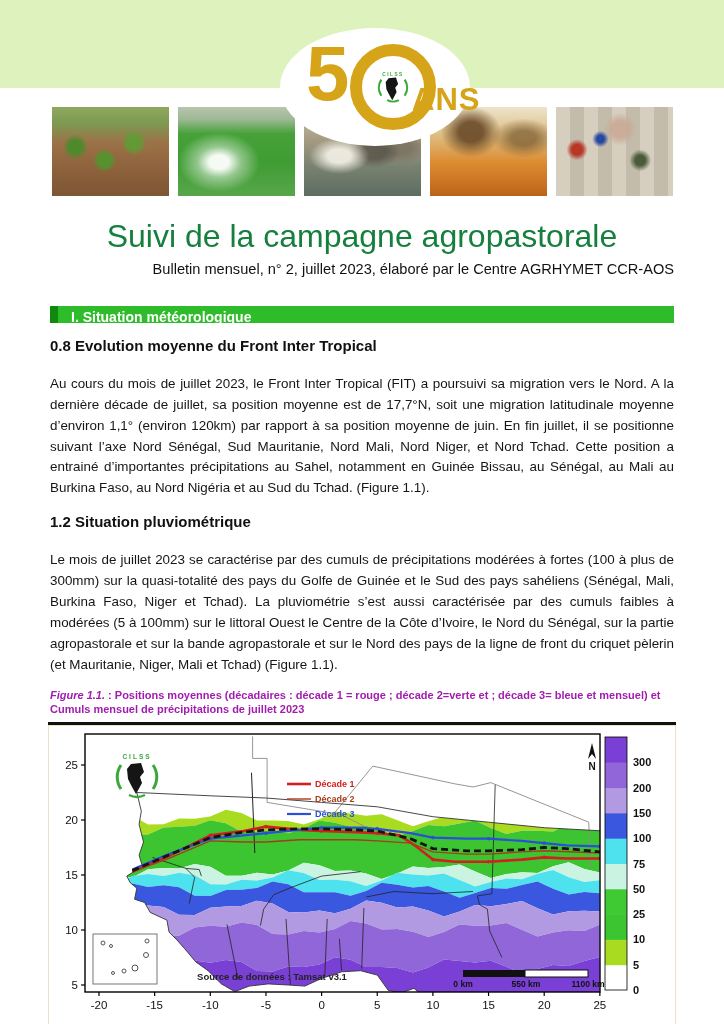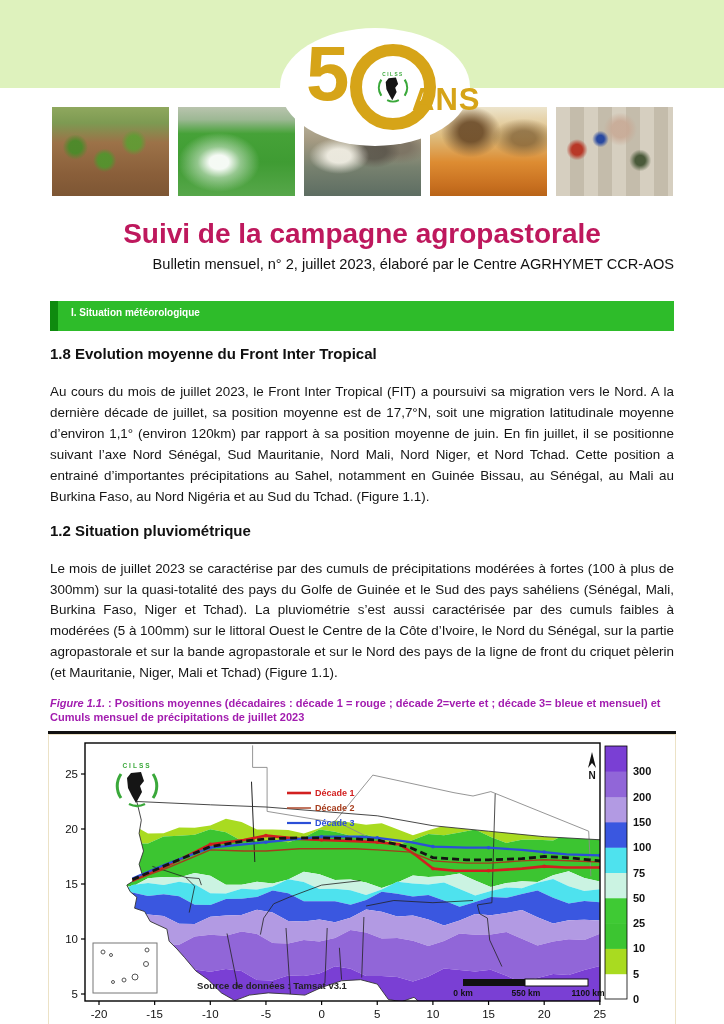--- a/index.html
+++ b/index.html
@@ -30,23 +30,23 @@
     radial-gradient(circle at 72% 60%,#4a5a3a 0 5%,transparent 11%),
     radial-gradient(circle at 55% 25%,rgba(200,170,150,.9) 0 9%,transparent 18%),
     repeating-linear-gradient(90deg,#d6cfc0 0 14px,#c4bcab 14px 28px),
     linear-gradient(180deg,#c0b8a8 0%,#d8d0c0 50%,#b0a898 100%);}
   .logo-ellipse{position:absolute;left:280px;top:28px;width:190px;height:118px;background:#ffffff;border-radius:50%;z-index:2;}
   .logo-5{position:absolute;left:26px;top:6px;font-size:78px;font-weight:bold;color:#d6a418;line-height:1;}
   .logo-ring{position:absolute;left:70px;top:16px;width:62px;height:62px;border:12px solid #d6a418;border-radius:50%;background:#fff;display:flex;align-items:center;justify-content:center;}
   .logo-ans{position:absolute;left:132px;top:54px;font-size:31px;font-weight:bold;color:#d6a418;letter-spacing:1px;text-align:right;}
   .logo-years{position:absolute;left:112px;top:90px;font-size:19px;color:#5aa83c;}
   .title-block{margin:130px 50px 0 50px;text-align:center;position:relative;z-index:3;}
-  .title-line{font-size:28px;font-weight:bold;line-height:1.15;color:#be185d;}
+  .title-line{font-size:32px;font-weight:normal;line-height:1.15;color:#15803d;}
   .subtitle{margin-top:6px;font-size:14.6px;color:#111;text-align:right;}
-  .section-bar{margin:29px 50px 0 50px;height:30px;line-height:23px;background:#2ebc2a;border-left:8px solid #0f8a0f;color:#fff;font-size:10px;font-weight:bold;padding-left:13px;}
+  .section-bar{margin:29px 50px 0 50px;height:17px;line-height:23px;background:#2ebc2a;border-left:8px solid #0f8a0f;color:#fff;font-size:14px;font-weight:bold;padding-left:13px;}
   .h-sub{margin:14px 50px 0 50px;font-size:15px;font-weight:bold;color:#111;}
   .para{margin:20px 50px 0 50px;font-size:13.4px;line-height:1.56;text-align:justify;color:#151515;}
   .caption{margin:12px 50px 0 50px;font-size:11px;line-height:1.3;font-weight:bold;color:#a21caf;}
   .caption .cap-label{font-style:italic;}
   .figure-wrap{margin:6px 48px 0 48px;border-top:3.5px solid #111;border-bottom:3.5px solid #111;}
   .figure-inner{border:1px solid #ece2c6;padding:1px 0;}
   svg{font-family:"Liberation Sans",sans-serif;display:block;}
 </style>
 </head>
 <body>
@@ -78,21 +78,21 @@
     <span class="logo-ans">ANS</span>
   </div>
 
   <div class="title-block">
     <div class="title-line">Suivi de la campagne agropastorale</div>
     <div class="subtitle">Bulletin mensuel, n° 2, juillet 2023, élaboré par le Centre AGRHYMET CCR-AOS</div>
   </div>
 
   <div class="section-bar">I. Situation météorologique</div>
 
-  <div class="h-sub">1.8 Evolution moyenne du Front Inter Tropical</div>
+  <div class="h-sub">0.8 Evolution moyenne du Front Inter Tropical</div>
   <p class="para">Au cours du mois de juillet 2023, le Front Inter Tropical (FIT) a poursuivi sa migration vers le Nord. A la dernière décade de juillet, sa position moyenne est de 17,7°N, soit une migration latitudinale moyenne d’environ 1,1° (environ 120km) par rapport à sa position moyenne de juin. En fin juillet, il se positionne suivant l’axe Nord Sénégal, Sud Mauritanie, Nord Mali, Nord Niger, et Nord Tchad. Cette position a entrainé d’importantes précipitations au Sahel, notamment en Guinée Bissau, au Sénégal, au Mali au Burkina Faso, au Nord Nigéria et au Sud du Tchad. (Figure 1.1).</p>
 
   <div class="h-sub">1.2 Situation pluviométrique</div>
   <p class="para">Le mois de juillet 2023 se caractérise par des cumuls de précipitations modérées à fortes (100 à plus de 300mm) sur la quasi-totalité des pays du Golfe de Guinée et le Sud des pays sahéliens (Sénégal, Mali, Burkina Faso, Niger et Tchad). La pluviométrie s’est aussi caractérisée par des cumuls faibles à modérées (5 à 100mm) sur le littoral Ouest le Centre de la Côte d’Ivoire, le Nord du Sénégal, sur la partie agropastorale et sur la bande agropastorale et sur le Nord des pays de la ligne de front du criquet pèlerin (et Mauritanie, Niger, Mali et Tchad) (Figure 1.1).</p>
 
   <p class="caption">
     <span class="cap-label">Figure 1.1.</span><span> : Positions moyennes (décadaires : décade 1 = rouge ; décade 2=verte et ; décade 3= bleue et mensuel) et Cumuls mensuel de précipitations de juillet 2023</span>
   </p>
 
   <div class="figure-wrap">

